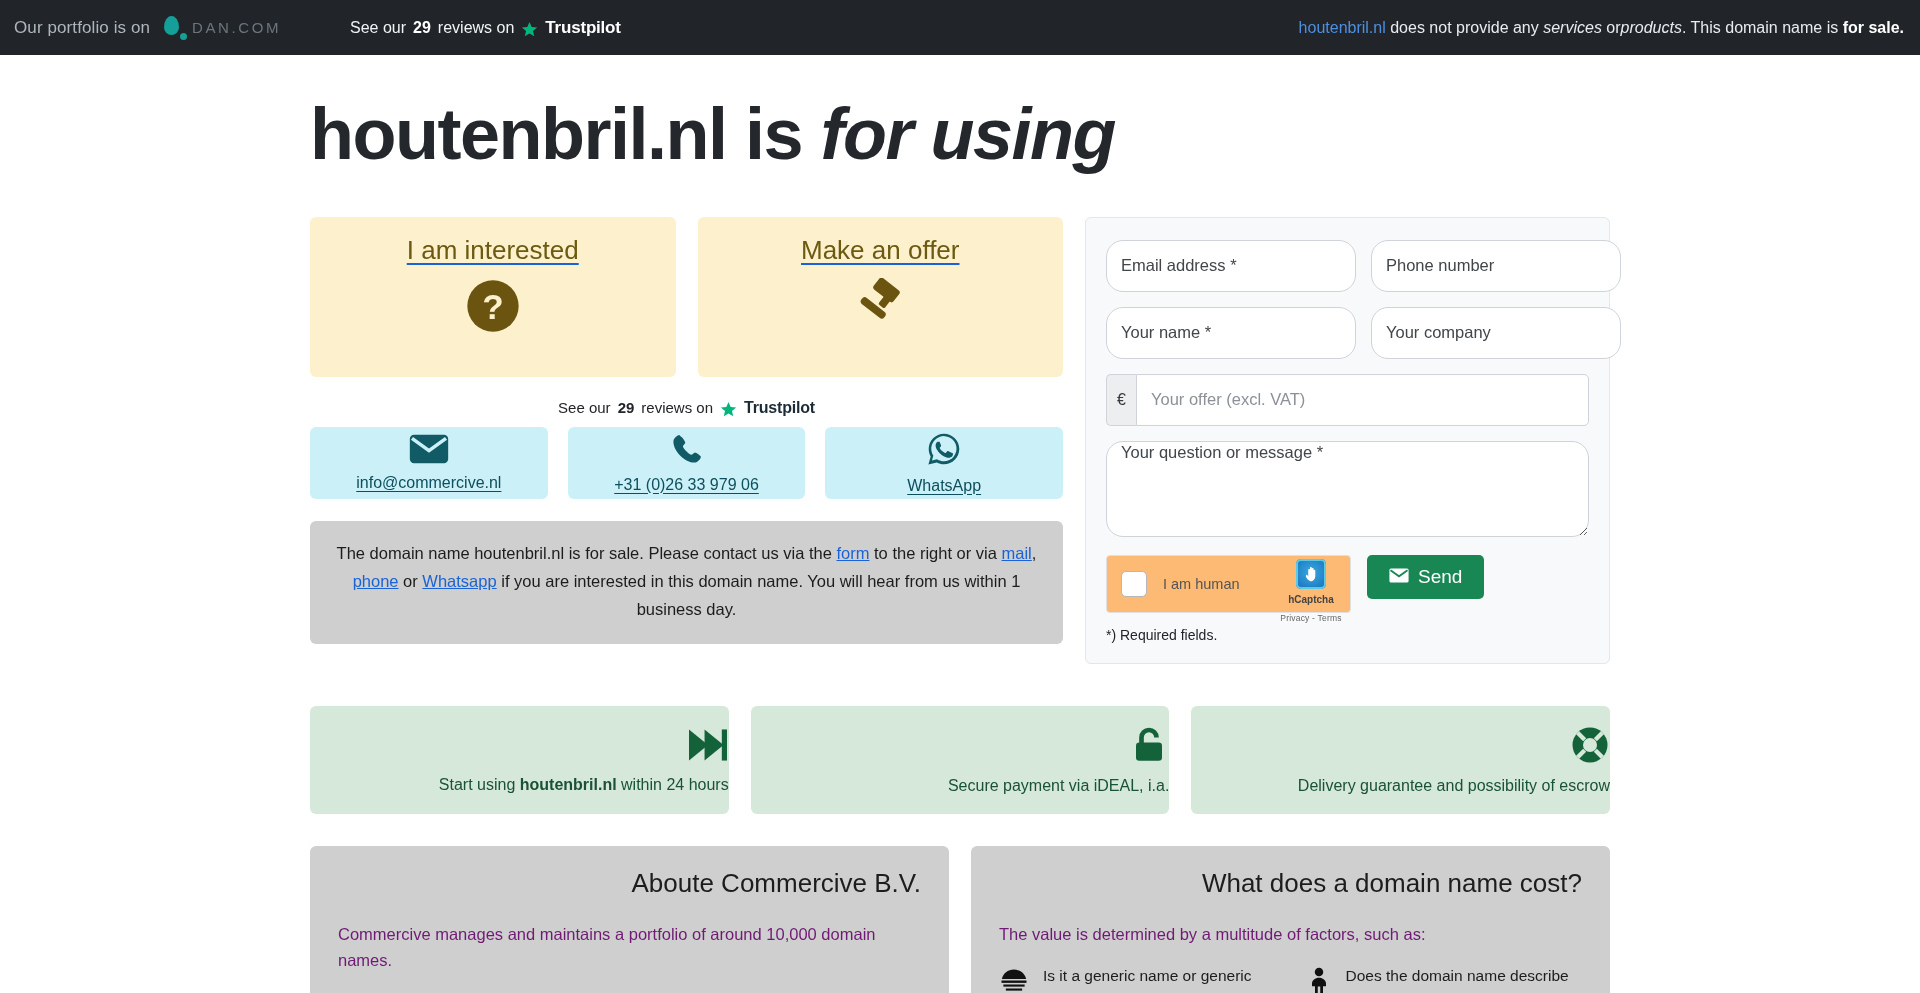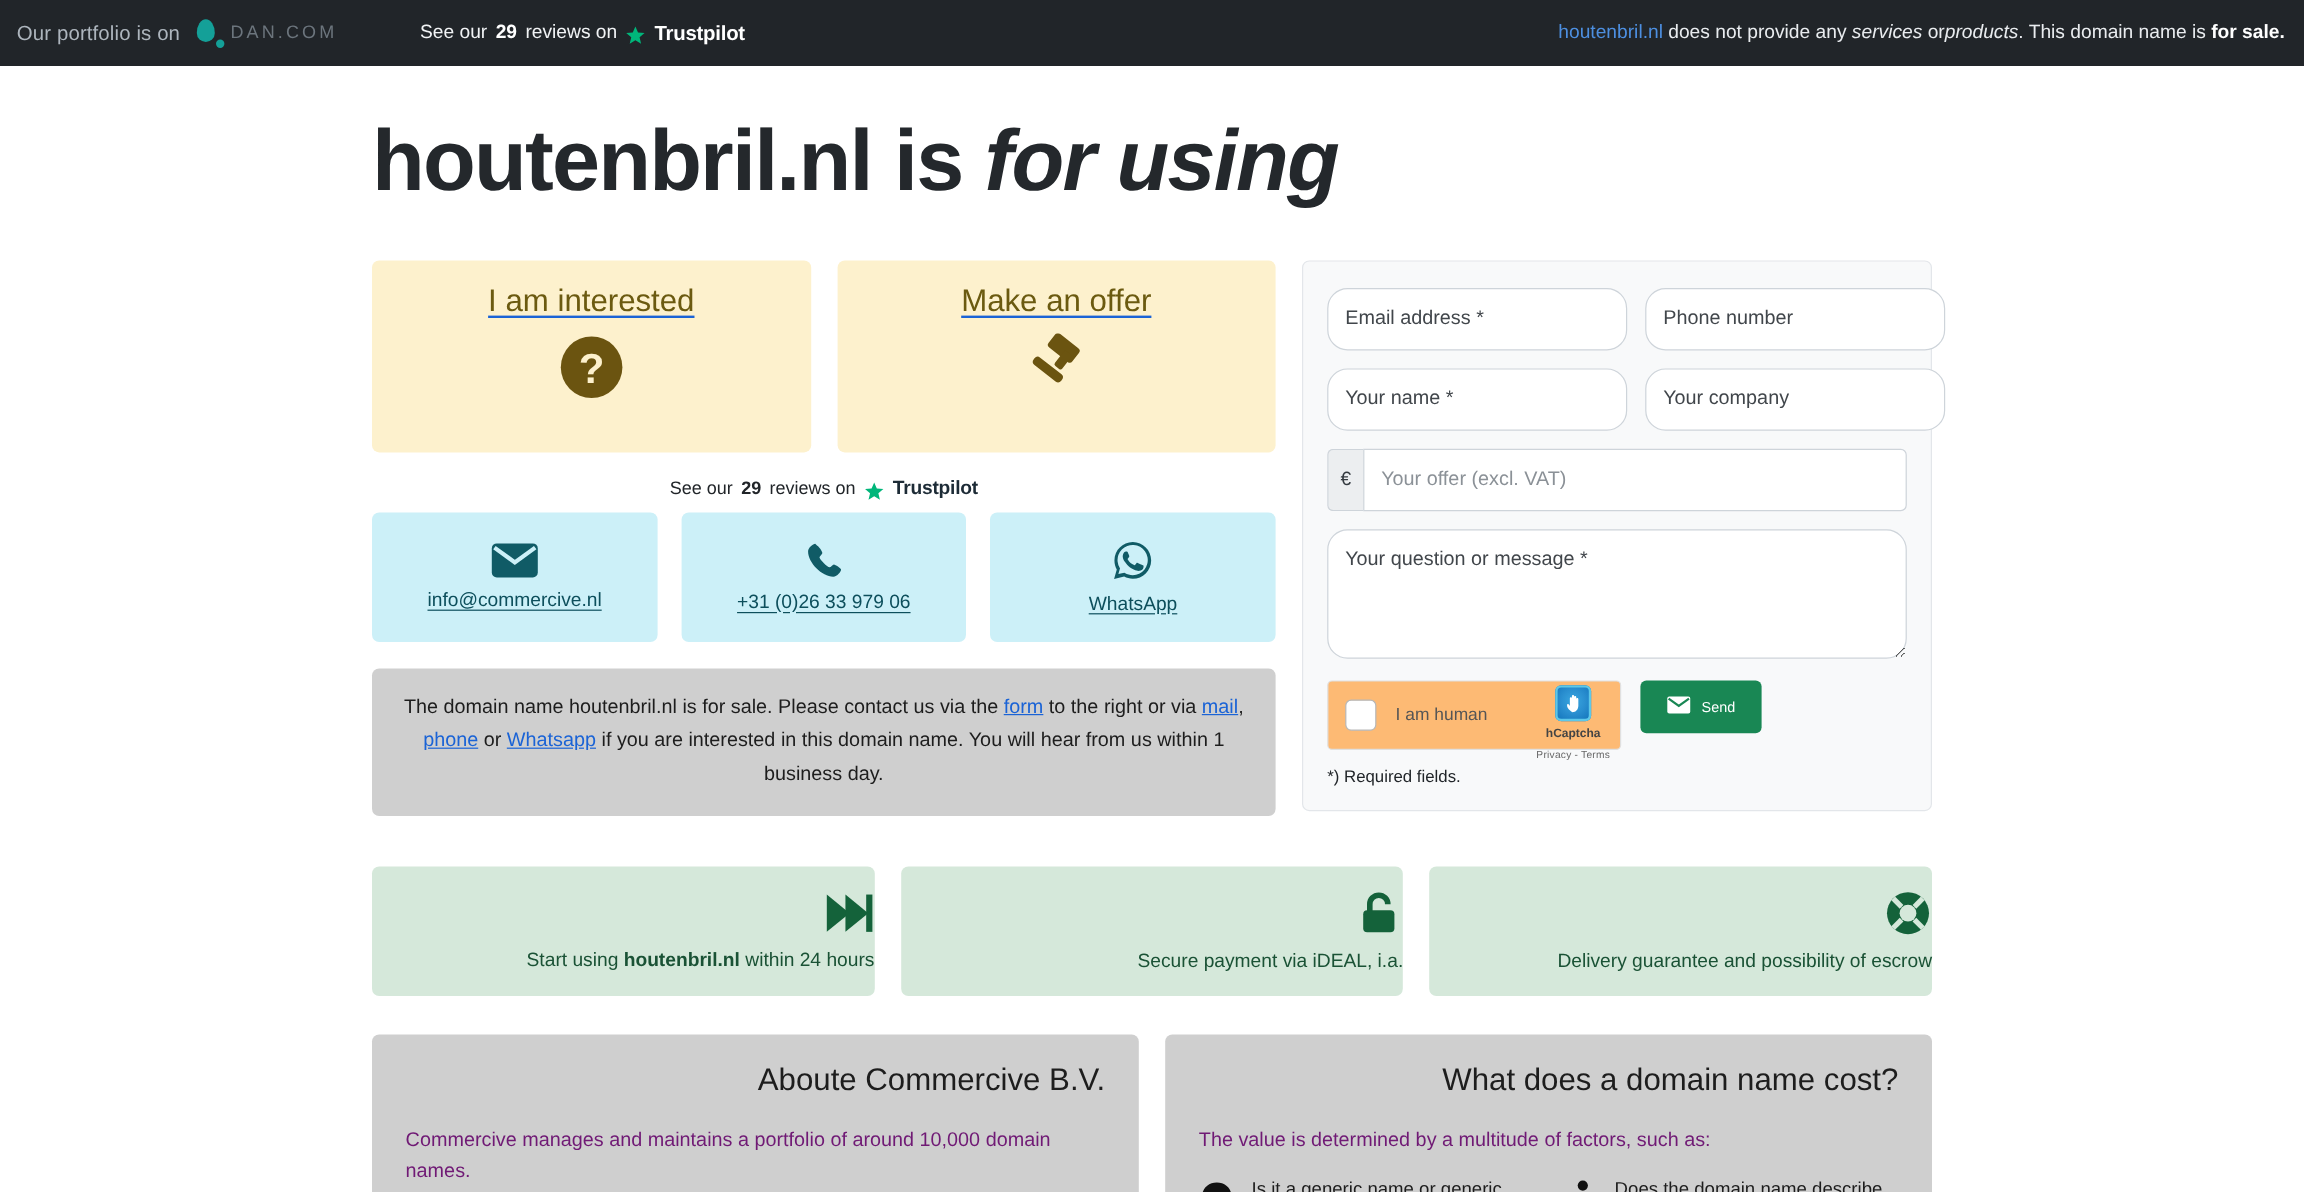--- a/index.html
+++ b/index.html
@@ -151,21 +151,21 @@
   }
   .tp-line b { font-weight: 700; }
   .tp-line .tp-name { color: #1d2b36; font-size: 16px; }
 
   
   .contact-row { display: flex; gap: 20px; margin-top: 8px; }
   .contact-card {
     flex: 1 1 0;
     background: #ccf0f8;
     border-radius: 6px;
-    height: 108px;
+    height: 72px;
     display: flex;
     flex-direction: column;
     align-items: center;
     justify-content: center;
     gap: 10px;
   }
   .contact-icon { color: #105b66; line-height: 0; }
   .contact-link {
     font-size: 16px;
     color: #0d4f5c;
@@ -228,22 +228,21 @@
     border-radius: 5px 0 0 5px;
     background: #eceef0;
     font-size: 16px;
     color: #343a40;
   }
   .input-group .field {
     border-radius: 0 5px 5px 0;
     flex: 1 1 auto;
   }
   textarea.field {
-    height: 108px;
-    padding: 14px;
+    height: 96px;
     resize: vertical;
     line-height: 1.3;
     display: block;
     width: 100%;
   }
   .captcha-row {
     display: flex;
     align-items: flex-start;
     gap: 16px;
     margin-top: 18px;
@@ -290,21 +289,21 @@
   }
   .hc-title { font-size: 10px; font-weight: 700; color: #444; margin-top: 1px; }
   .hc-sub { font-size: 8.5px; color: #666; letter-spacing: .2px; }
   .send-btn {
     height: 44px;
     padding: 0 22px;
     background: #198754;
     color: #fff;
     border: none;
     border-radius: 5px;
-    font-size: 12px;
+    font-size: 19px;
     font-family: "Liberation Sans", sans-serif;
     display: inline-flex;
     align-items: center;
     gap: 9px;
     cursor: pointer;
   }
   .required-note {
     font-size: 14px;
     color: #212529;
     margin-top: 14px;

